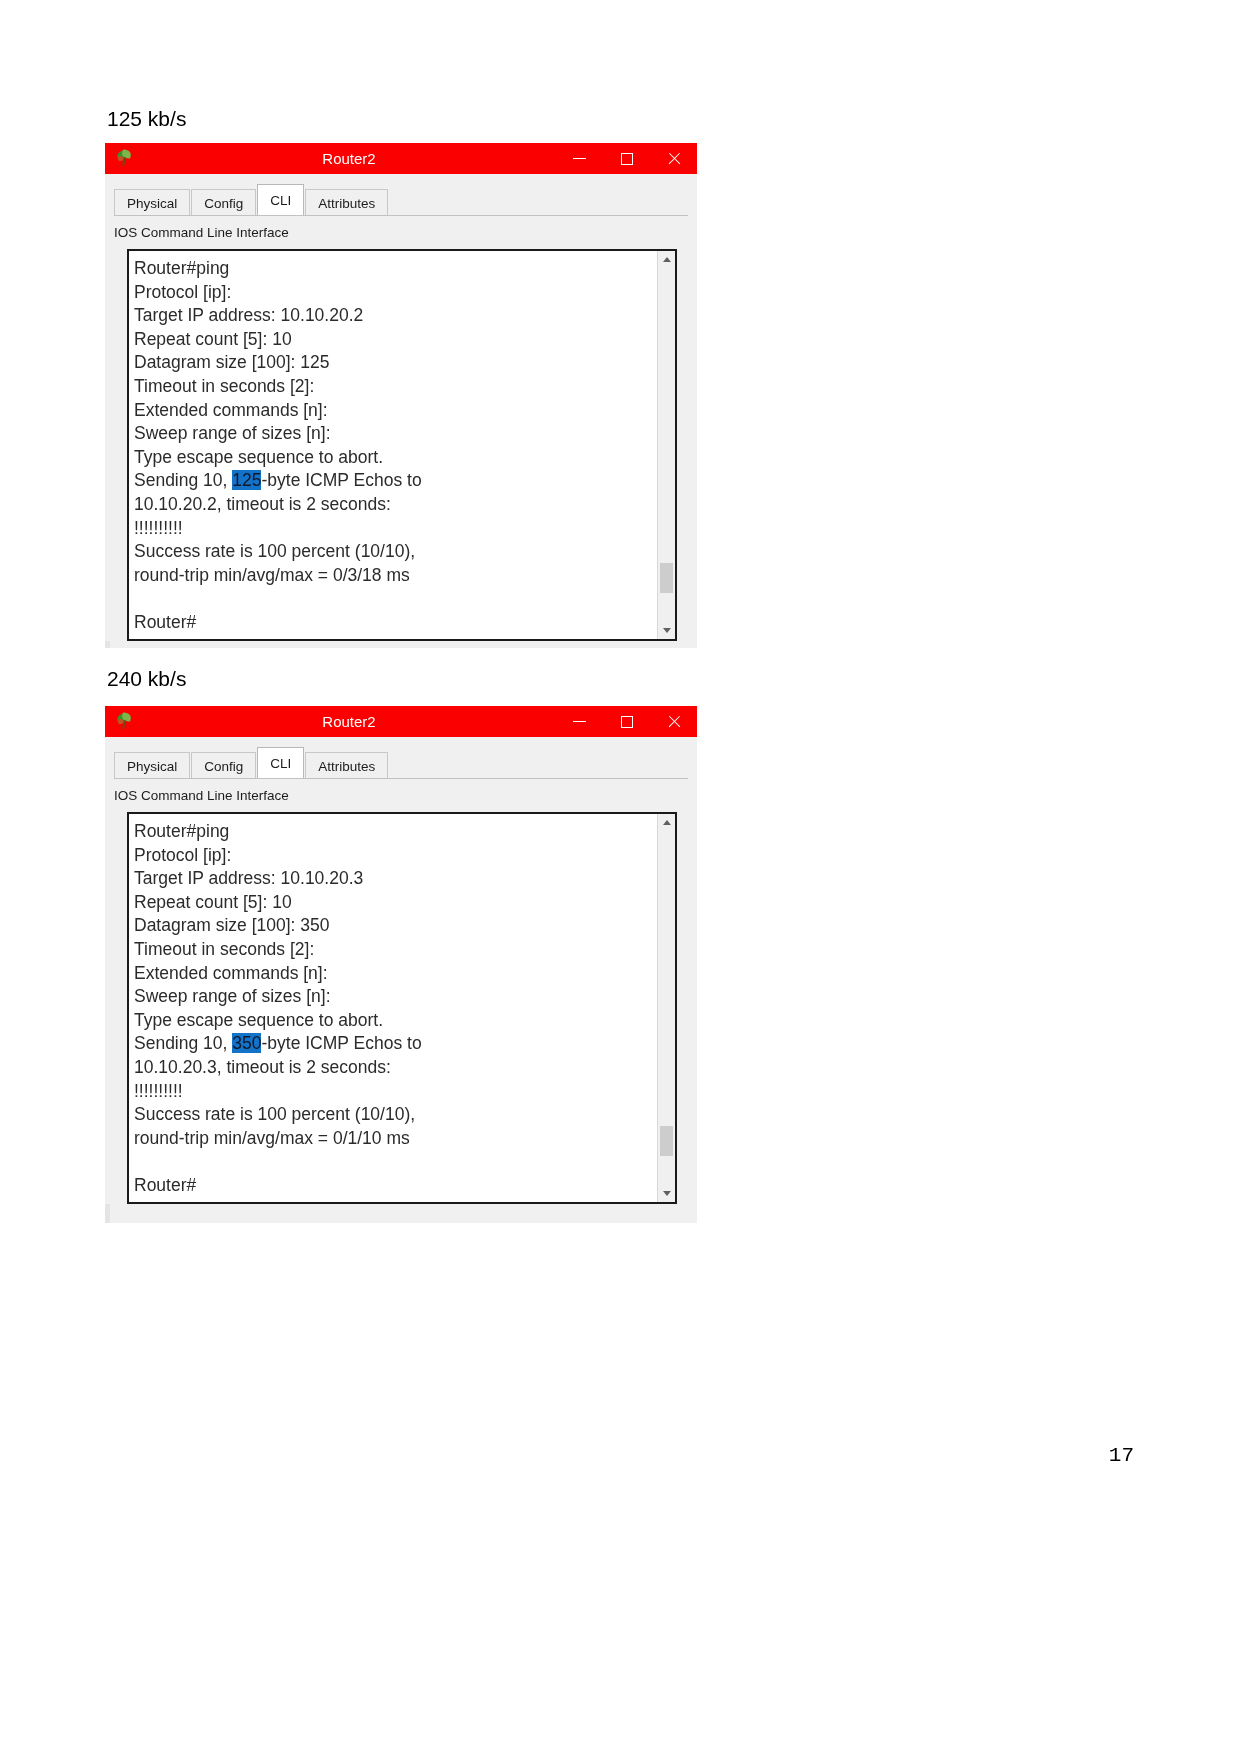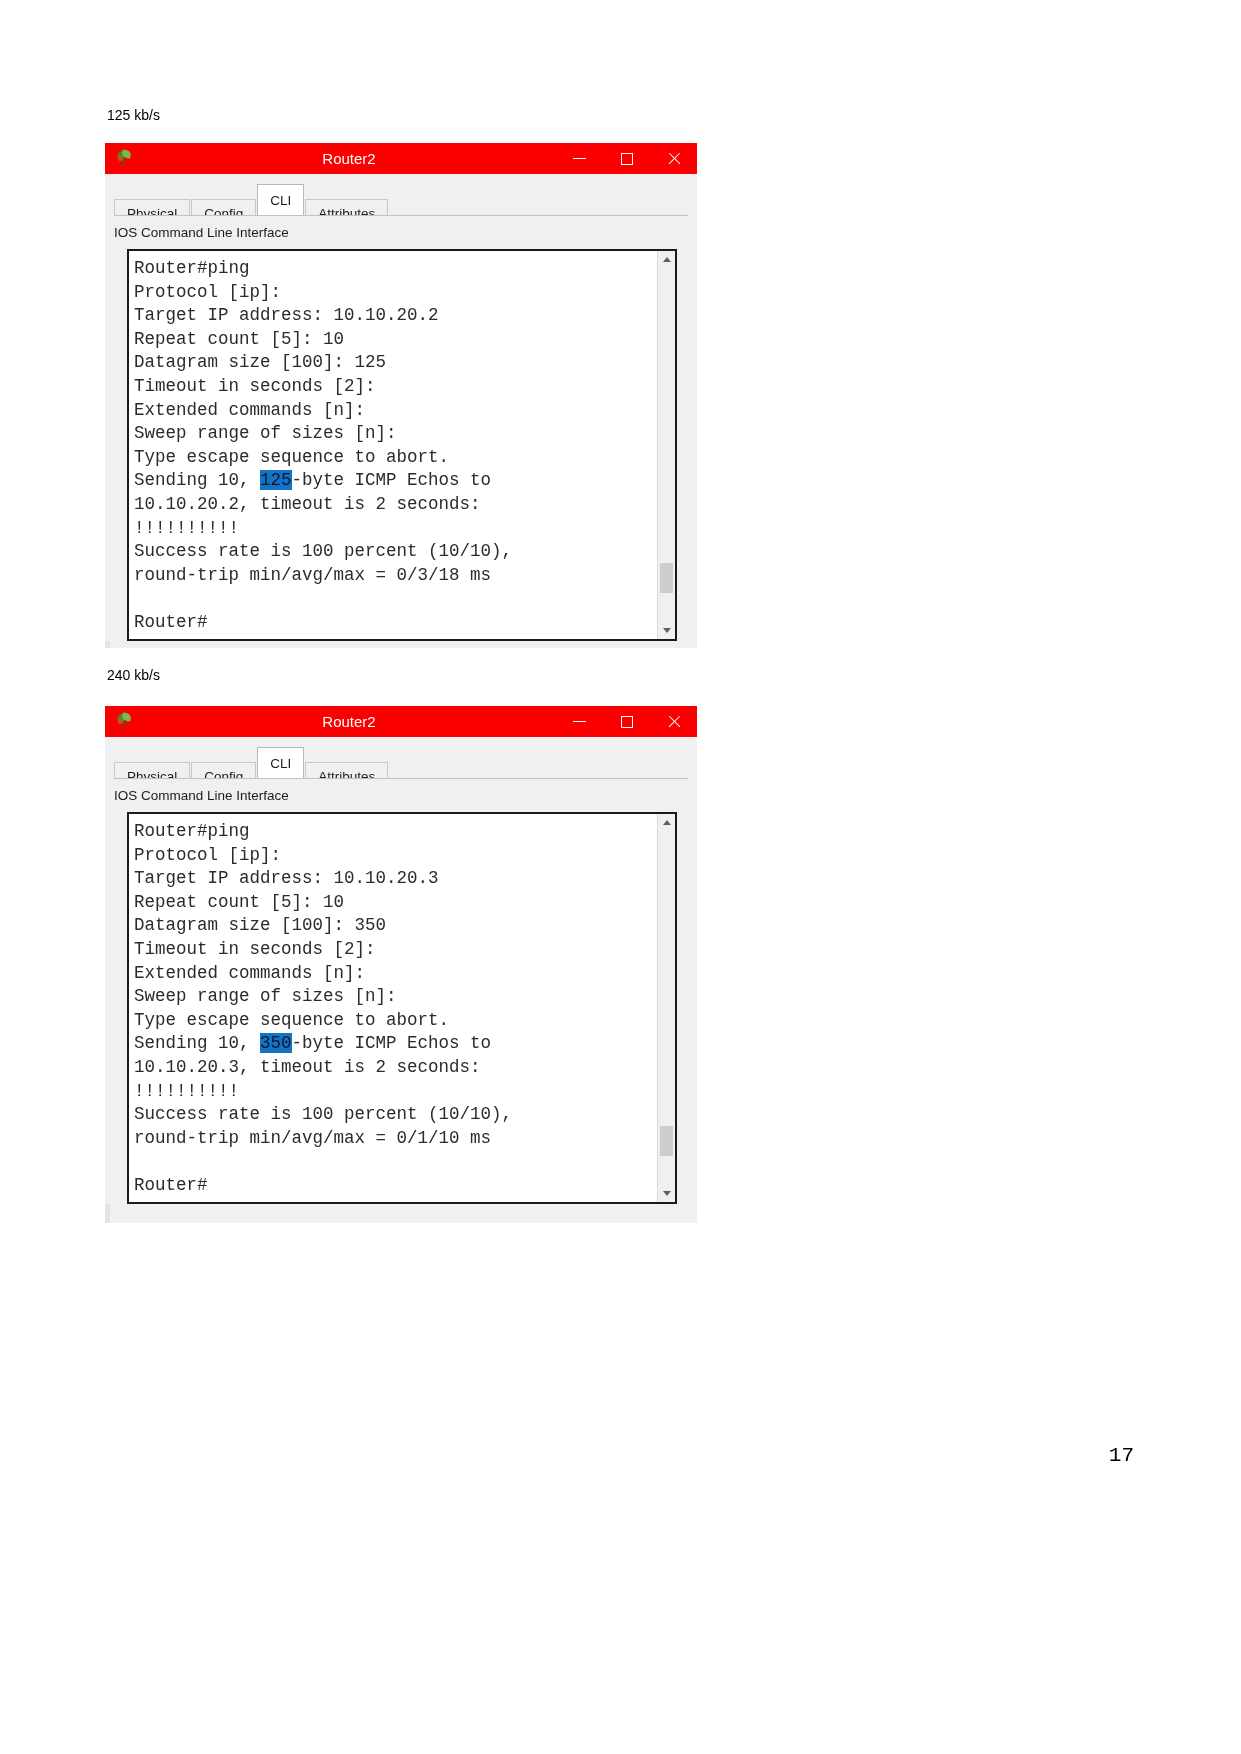--- a/index.html
+++ b/index.html
@@ -20,21 +20,21 @@
     left: 0; top: 0;
     width: 1241px;
     height: 1754px;
     background: #ffffff;
   }
 
   
   .caption {
     position: absolute;
     left: 107px;
-    font-size: 14px;
+    font-size: 21px;
     color: #000000;
     font-family: "Liberation Sans", sans-serif;
     letter-spacing: 0px;
     white-space: nowrap;
   }
   .caption-1 { top: 107px; }
   .caption-2 { top: 667px; }
 
   .page-number {
     position: absolute;
@@ -176,21 +176,21 @@
     color: #1c1c1c;
     font-family: "Liberation Sans", sans-serif;
     padding: 6px 12px 6px 12px;
     background: #f0f0f0;
     border: 1px solid #c8c8c8;
     border-bottom: none;
     margin-right: 1px;
     white-space: nowrap;
     line-height: 15px;
     position: relative;
-    top: 12px;
+    top: 2px;
   }
   .tab.active {
     background: #ffffff;
     border-color: #b8b8b8;
     top: 0px;
     padding-top: 8px;
     padding-bottom: 7px;
     z-index: 3;
   }
 
@@ -215,21 +215,21 @@
     margin: 0 0 0 13px;
     width: 550px;
     background: #ffffff;
     border: 2px solid #1a1a1a;
     box-sizing: border-box;
     display: flex;
   }
   .terminal {
     flex: 1 1 auto;
     padding: 6px 0 4px 5px;
-    font-family: Liberation Mono, monospace;
+    font-family: Liberation Sans, sans-serif;
     font-size: 17.5px;
     line-height: 23.6px;
     color: #2b2b2b;
     white-space: pre;
     overflow: hidden;
   }
   .terminal .line { white-space: pre; }
   .hl {
     background: #1273c9;
     color: #0f172a;

